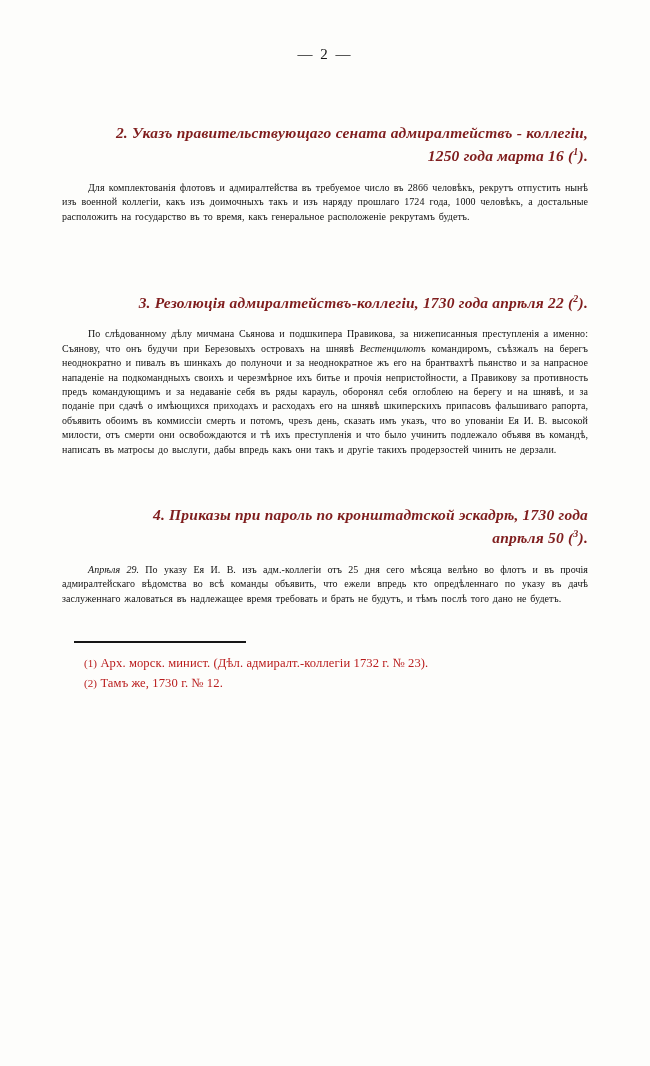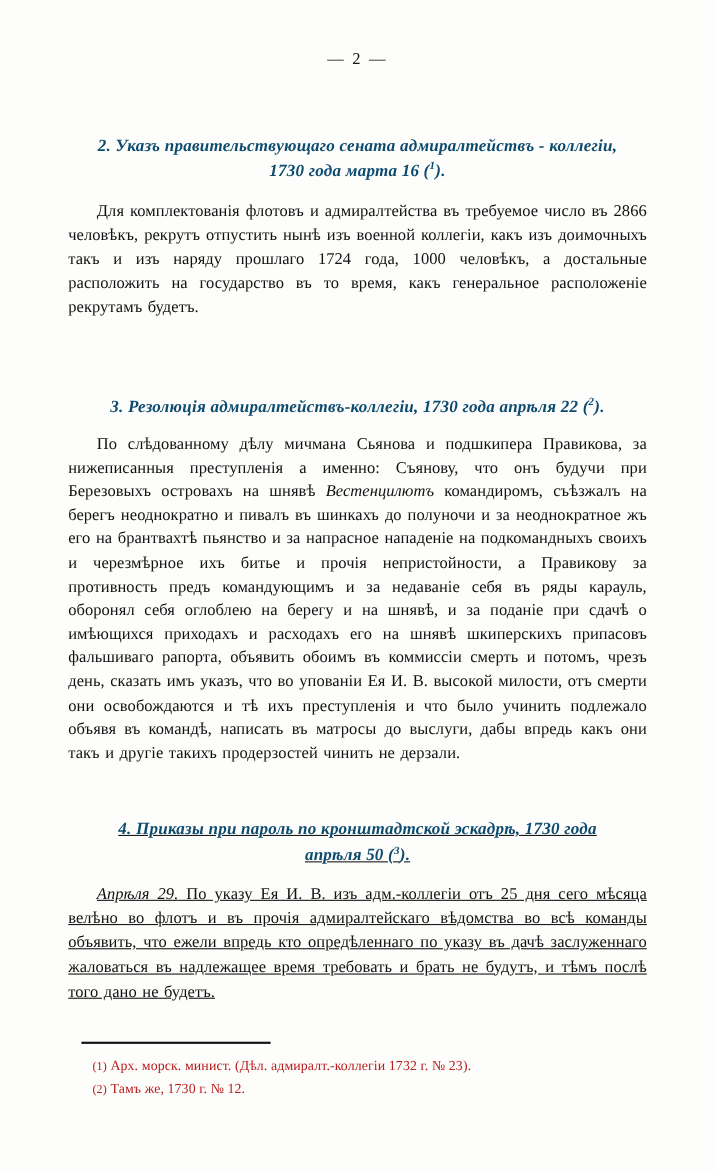--- a/index.html
+++ b/index.html
@@ -29,34 +29,34 @@
     margin: 6px 0 0 0;
     font-weight: normal;
     color: #141414;
   }
   .section {
     margin-top: 30px;
   }
   .sec-head {
     font-style: italic;
     font-weight: bold;
-    text-align: center;
+    text-align: right;
     font-size: 15.5px;
     line-height: 1.5;
     letter-spacing: 0.2px;
-    color: #0c4a6e;
+    color: #7f1d1d;
   }
   .sec-head .line2 {
     display: block;
   }
   p.body-text {
     margin: 13px 0 0 0;
     text-align: justify;
     text-indent: 26px;
-    font-size: 15px;
+    font-size: 10px;
     line-height: 1.48;
     letter-spacing: 0.05px;
     word-spacing: 1.2px;
     color: #111;
     hyphens: none;
   }
   p.body-text.tight {
     line-height: 1.44;
   }
   .ital {
@@ -80,34 +80,34 @@
     line-height: 1.62;
     color: #b91c1c;
     letter-spacing: 0.1px;
     white-space: nowrap;
   }
   .fn-mark {
     font-size: 11px;
   }
   .section-2 { margin-top: 58px; }
   .section-3 { margin-top: 66px; }
-  .section-4 { margin-top: 46px; text-decoration: underline; }
+  .section-4 { margin-top: 46px; }
 </style>
 </head>
 <body>
 
 <div class="page">
 
   <div class="page-number">—  2  —</div>
 
   <div class="section section-2">
     <div class="sec-head">
       <span>2. Указъ правительствующаго  сената адмиралтействъ - коллегіи,</span>
       <span class="line2">
-        <span>1730 года марта 16 (</span><span class="sup">1</span><span>).</span>
+        <span>1250 года марта 16 (</span><span class="sup">1</span><span>).</span>
       </span>
     </div>
     <p class="body-text">Для комплектованія флотовъ  и адмиралтейства  въ требуемое  число въ 2866 человѣкъ, рекрутъ отпустить нынѣ изъ военной коллегіи, какъ изъ доимочныхъ такъ и изъ наряду прошлаго 1724 года,  1000 человѣкъ,  а достальные расположить на государство  въ то время, какъ генеральное расположеніе рекрутамъ будетъ.</p>
   </div>
 
   <div class="section section-3">
     <div class="sec-head">
       <span>3. Резолюція адмиралтействъ-коллегіи, 1730 года апрѣля 22 (</span><span class="sup">2</span><span>).</span>
     </div>
     <p class="body-text tight">По слѣдованному  дѣлу мичмана Сьянова и подшкипера Правикова, за нижеписанныя преступленія а именно: Съянову, что онъ будучи при Березовыхъ  островахъ  на шнявѣ <span class="ital">Вестенцилютъ</span> командиромъ,  съѣзжалъ на берегъ неоднократно  и пивалъ въ шинкахъ до полуночи и за неоднократное жъ его на брантвахтѣ пьянство и за напрасное нападеніе на подкомандныхъ своихъ и черезмѣрное ихъ битье и прочія непристойности, а Правикову за противность предъ командующимъ и за недаваніе себя въ ряды карауль, оборонял себя оглоблею на берегу и на шнявѣ, и за поданіе при сдачѣ о имѣющихся приходахъ и расходахъ его на шнявѣ шкиперскихъ припасовъ фальшиваго рапорта,  объявить обоимъ въ коммиссіи смерть и потомъ, чрезъ день, сказать имъ указъ, что во упованіи Ея И. В. высокой милости, отъ смерти они освобождаются и тѣ ихъ преступленія и что было учинить подлежало объявя въ командѣ, написать въ матросы до выслуги, дабы впредь какъ они такъ и другіе такихъ продерзостей чинить не дерзали.</p>

